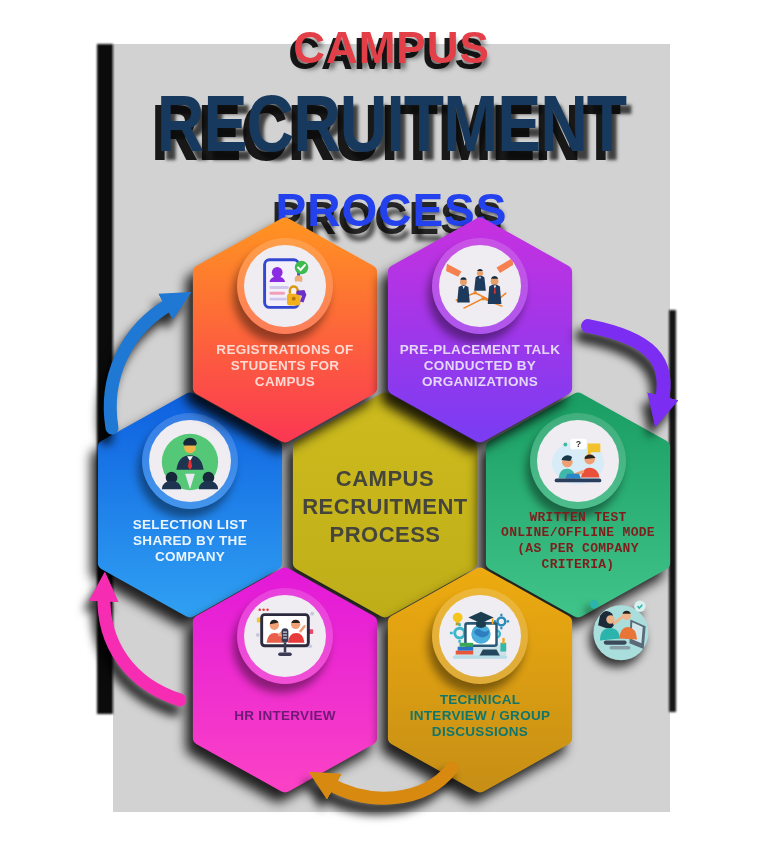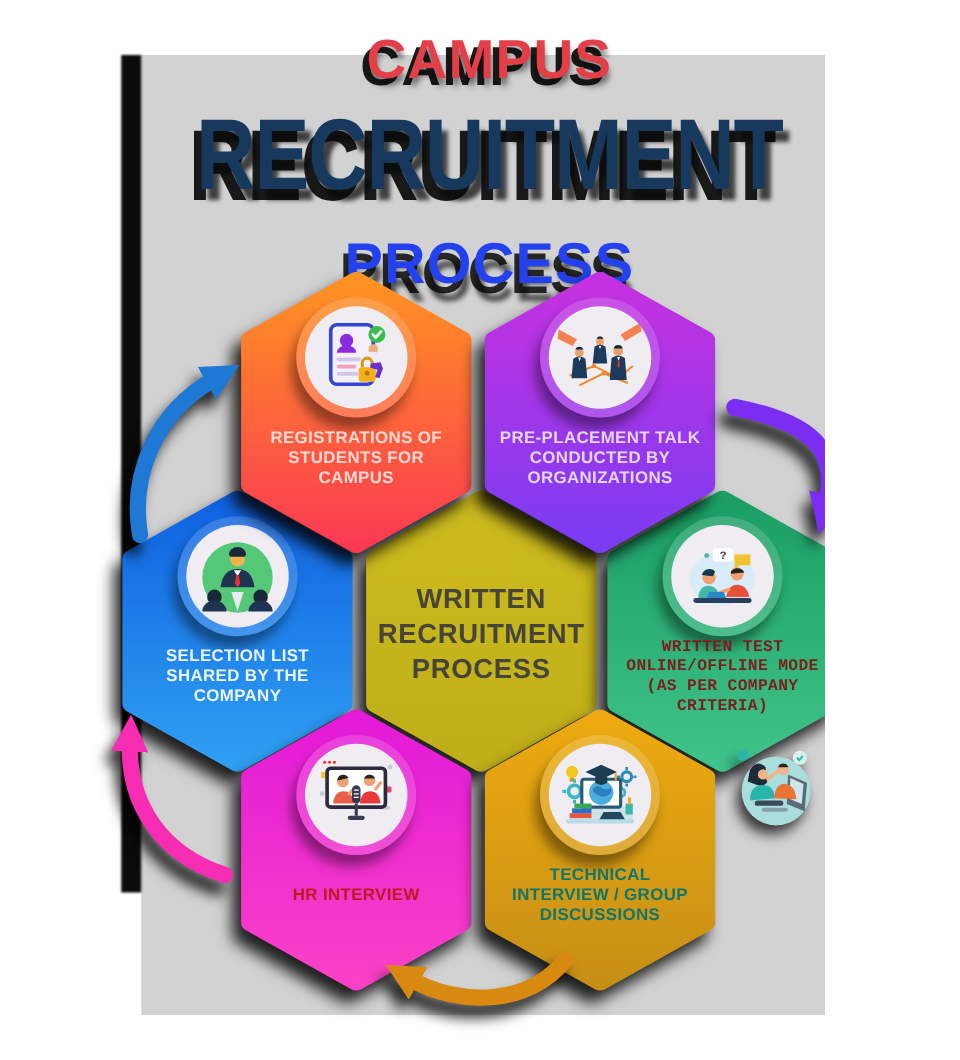--- a/index.html
+++ b/index.html
@@ -1,16 +1,16 @@
 <!DOCTYPE html>
 <html><head>
 <meta charset="utf-8">
 <style>
   html,body{margin:0;padding:0;background:#ffffff;}
-  .page{position:relative;width:660px;height:848px;overflow:hidden;
+  .page{position:relative;width:768px;height:848px;overflow:hidden;
         font-family:"Liberation Sans","DejaVu Sans",sans-serif;background:#ffffff;}
   .panel{position:absolute;left:113px;top:44px;width:557px;height:768px;}
   .edge-bar{position:absolute;filter:blur(1px);}
   .edge-left{left:97px;top:44px;width:16px;height:670px;background:#0b0b0b;}
   .edge-right{left:669px;top:310px;width:7px;height:402px;background:#161616;}
 
   
   .title{position:absolute;left:113px;top:26px;width:557px;text-align:center;line-height:1;}
   .t1{font-size:44px;font-weight:800;letter-spacing:1px;
       text-shadow:-5px 6px 0 rgba(8,8,8,.92),0 6px 5px rgba(0,0,0,.55);}
@@ -91,21 +91,21 @@
         <stop offset="0" stop-color="#cdbb1e"></stop>
           <stop offset="1" stop-color="#bfae18"></stop>
       </linearGradient>
     </defs>
   </svg>
 
   <div class="hex" style="left:287px;top:389px">
     <svg class="hex-svg" viewBox="0 0 100 128" preserveAspectRatio="none">
       <polygon points="50,6 93,32 93,96 50,122 7,96 7,32" fill="url(#hgc)" stroke="url(#hgc)" stroke-width="8" stroke-linejoin="round"></polygon>
     </svg>
-    <div class="center-label" style="color: rgb(69, 69, 59);">WRITTEN RECRUITMENT PROCESS</div>
+    <div class="center-label" style="color: rgb(69, 69, 59);">CAMPUS RECRUITMENT PROCESS</div>
   </div>
 
   <div class="hex" style="left:92px;top:389px">
     <svg class="hex-svg" viewBox="0 0 100 128" preserveAspectRatio="none">
       <polygon points="50,6 93,32 93,96 50,122 7,96 7,32" fill="url(#hg5)" stroke="url(#hg5)" stroke-width="8" stroke-linejoin="round"></polygon>
     </svg>
     <div class="pedestal">
       <div class="icon-circle">
         <svg width="68" height="68" viewBox="0 0 70 70">
           <circle cx="35" cy="36" r="29" fill="#55c878"></circle>
@@ -235,21 +235,21 @@
             <path d="M41.5 21.5 a4.8 4.8 0 0 1 9 0 z" fill="#26221f"></path>
           <path d="M38 42 q1 -10 8.5 -10 7.5 0 8.5 10 z" fill="#e83a3a"></path>
           <path d="M51 30 l4 -5" stroke="#efa075" stroke-width="2.6" stroke-linecap="round"></path>
           <rect x="31.5" y="27" width="7" height="15" rx="3.5" fill="#3a3a55"></rect>
           <path d="M33 31 h4 M33 34 h4 M33 37 h4" stroke="#ffffff" stroke-width="1"></path>
           <line x1="35" y1="42" x2="35" y2="52" stroke="#3a3a55" stroke-width="2.6"></line>
           <rect x="28" y="52" width="14" height="3.5" rx="1.7" fill="#3a3a55"></rect>
         </svg>
       </div>
     </div>
-    <div class="hex-label" style="color: #b91c1c;">HR INTERVIEW</div>
+    <div class="hex-label" style="color: #701a75;">HR INTERVIEW</div>
   </div>
 
   <div class="hex" style="left:382px;top:564px">
     <svg class="hex-svg" viewBox="0 0 100 128" preserveAspectRatio="none">
       <polygon points="50,6 93,32 93,96 50,122 7,96 7,32" fill="url(#hg3)" stroke="url(#hg3)" stroke-width="8" stroke-linejoin="round"></polygon>
     </svg>
     <div class="pedestal">
       <div class="icon-circle">
         <svg width="68" height="68" viewBox="0 0 70 70">
           <path d="M8 58 a30 30 0 0 1 54 -6 l0 6 z" fill="#cfe2e8"></path>

